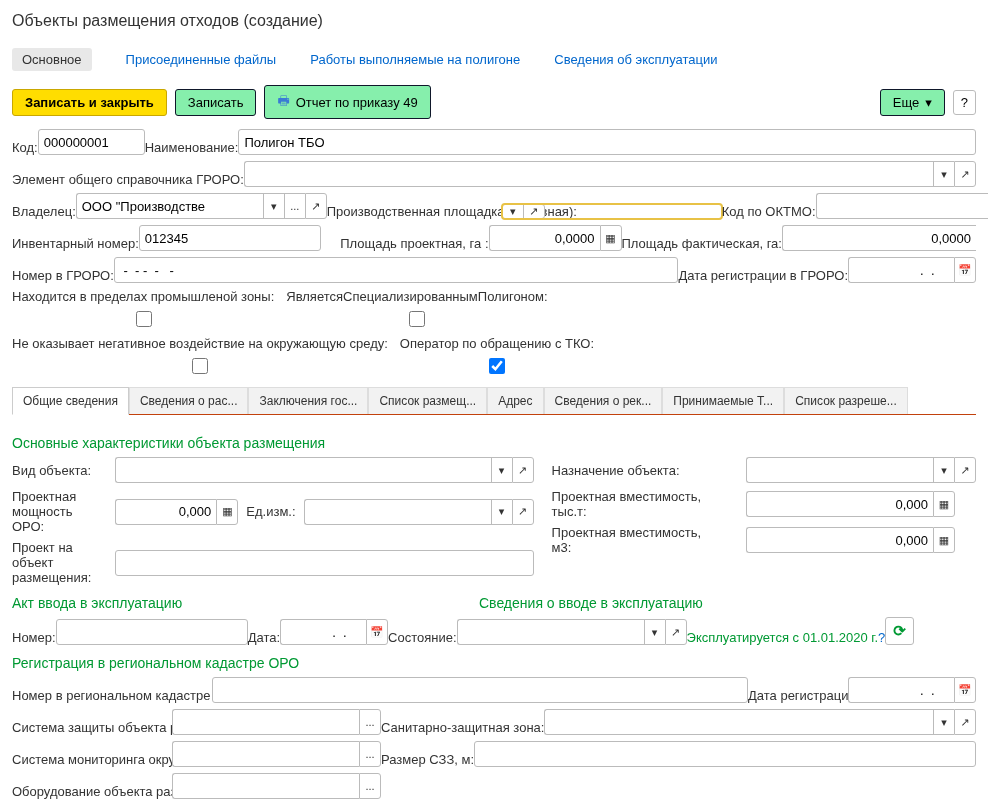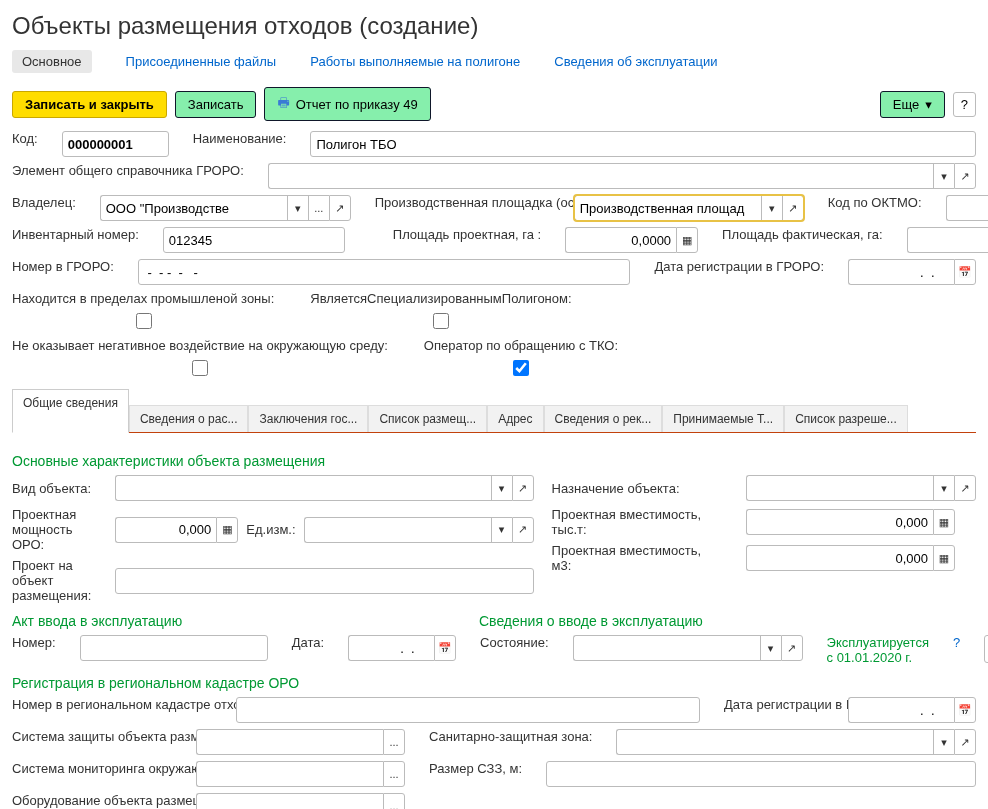--- a/index.html
+++ b/index.html
@@ -4,23 +4,23 @@
 <style>
 body {
   font-family: Arial, sans-serif;
   font-size: 13px;
   color: #333;
   margin: 0;
   padding: 12px;
   background: #fff;
 }
 h1 {
-  font-size: 24px;
+  font-size: 16px;
   font-weight: normal;
-  margin: 0 0 10px 0;
+  margin: 0 0 18px 0;
 }
 .nav-tabs {
   display: flex;
   gap: 18px;
   margin-bottom: 14px;
   align-items: center;
 }
 .nav-tabs a {
   color: #0066cc;
   text-decoration: none;
@@ -61,22 +61,22 @@
   padding: 4px 7px;
   border-radius: 3px;
   cursor: pointer;
   font-size: 13px;
 }
 .toolbar .spacer {
   flex: 1;
 }
 .form-row {
   display: flex;
-  align-items: flex-start;
-  gap: 24px;
+  align-items: flex-end;
+  gap: 0;
   margin-bottom: 6px;
 }
 .form-row label {
   white-space: nowrap;
 }
 .form-row .grow {
   flex: 1;
 }
 input[type=text] {
   border: 1px solid #bbb;
@@ -147,21 +147,20 @@
 .tab.active {
   border: 1px solid #ccc;
   border-bottom: 1px solid #fff;
   margin-bottom: -1px;
   background: #fff;
 }
 .tab:not(.active) {
   background: #f2f2f2;
   border: 1px solid #ddd;
   border-bottom: none;
-  margin-top: 16px;
 }
 .section-title {
   color: #009933;
   font-size: 14px;
   margin: 10px 0 6px 0;
 }
 .tab-content {
   padding: 10px 0;
 }
 .cols {
@@ -213,21 +212,21 @@
   <div class="spacer"></div>
   <button class="btn">
     <span>Еще</span>
     <span>▾</span>
   </button>
   <button class="btn-icon">?</button>
 </div>
 
 <div class="form-row">
   <label>Код:</label>
-  <input type="text" style="width: 95px; font-weight: bold;" value="000000001">
+  <input type="text" style="width: 95px;" value="000000001">
   <label>Наименование:</label>
   <input type="text" class="grow" value="Полигон ТБО" style="">
 </div>
 
 <div class="form-row">
   <label>Элемент общего справочника ГРОРО:</label>
   <div class="combo">
     <input type="text" value="" style="">
     <div class="combo-btn">▾</div>
     <div class="combo-btn">↗</div>
@@ -237,21 +236,20 @@
 <div class="form-row">
   <label>Владелец:</label>
   <div class="combo" style="flex:0 0 170px">
     <input type="text" value="ООО &quot;Производстве" style="">
     <div class="combo-btn">▾</div>
     <div class="combo-btn">...</div>
     <div class="combo-btn">↗</div>
   </div>
   <label style="width:175px">Производственная площадка (основная):</label>
   <div class="combo highlight-combo" style="flex:0 0 220px">
-    <input type="text" value="Производственная площад" style="">
     <div class="combo-btn">▾</div>
     <div class="combo-btn">↗</div>
   </div>
   <label>Код по ОКТМО:</label>
   <div class="combo">
     <input type="text" value="" style="">
 
   </div>
 </div>
 

